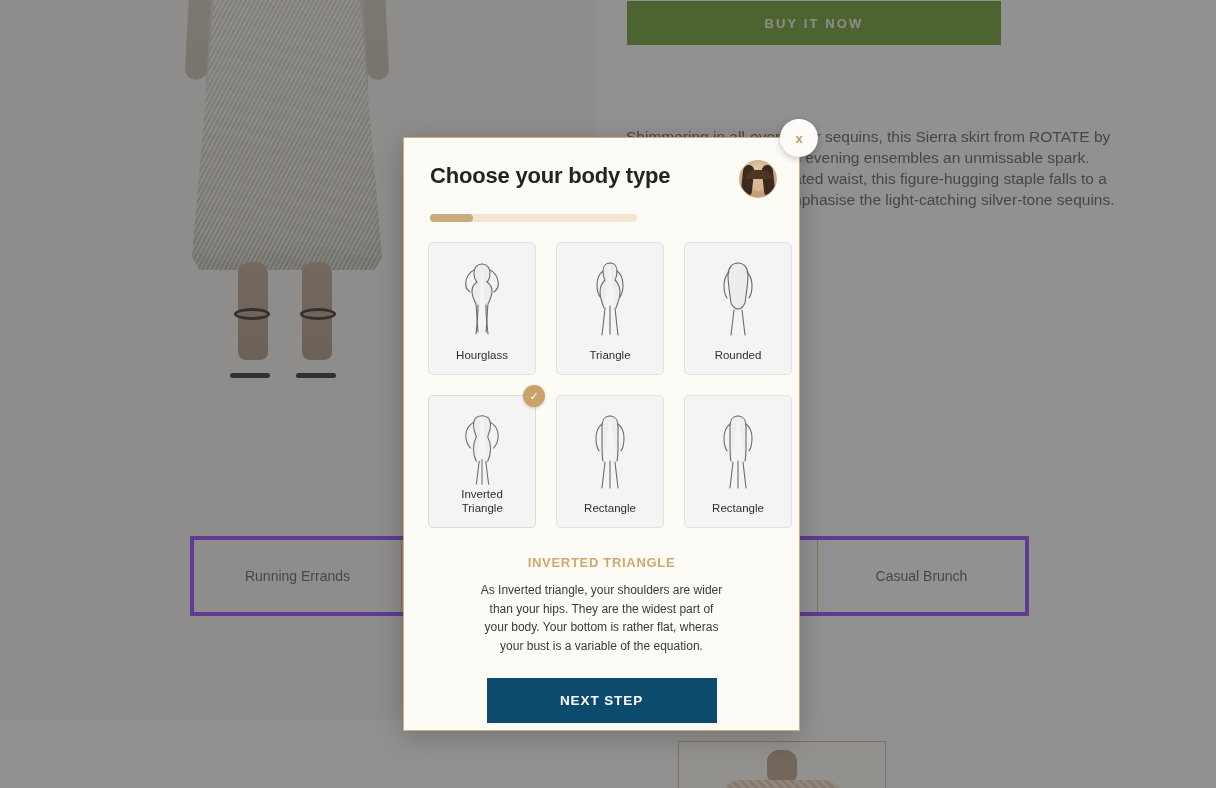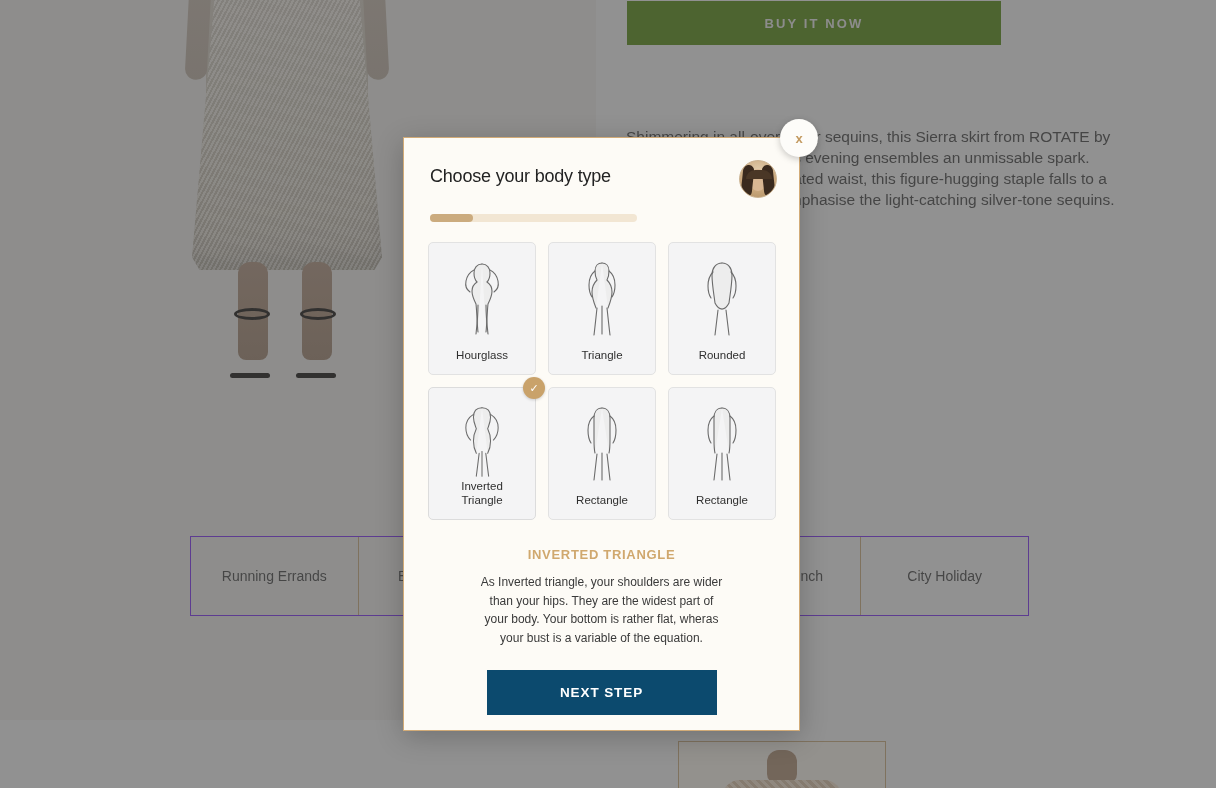--- a/index.html
+++ b/index.html
@@ -143,21 +143,21 @@
   }
 
   
   .occasion-row {
     position: absolute;
     left: 190px;
     top: 536px;
     width: 839px;
     height: 80px;
     display: flex;
-    border: 1px solid #6d28d9;
+    border: 4px solid #6d28d9;
   }
   .occasion-tab {
     flex: 1 1 0;
     display: flex;
     align-items: center;
     justify-content: center;
     font-size: 14px;
     color: #3d3d3d;
     border-right: 1px solid #b59a6f;
     cursor: pointer;
@@ -244,22 +244,22 @@
     z-index: 40;
     font-family: "Liberation Sans", sans-serif;
   }
 
   .modal-header {
     position: relative;
     padding: 26px 26px 0 26px;
     height: 72px;
   }
   .modal-title {
-    font-size: 18px;
-    font-weight: 400;
+    font-size: 22px;
+    font-weight: 700;
     color: #232323;
     letter-spacing: -.2px;
     line-height: 24px;
   }
   .avatar {
     position: absolute;
     right: 22px;
     top: 22px;
     width: 38px;
     height: 38px;
@@ -308,21 +308,21 @@
   .progress-fill {
     height: 100%;
     border-radius: 5px;
     background: #cbab7e;
   }
 
   .card-grid {
     margin: 20px 24px 0 24px;
     display: grid;
     grid-template-columns: repeat(3, 108px);
-    gap: 12px;
+    gap: 20px;
   }
   .body-card {
     position: relative;
     height: 133px;
     background: #f4f4f5;
     border: 1px solid #e2e2e2;
     border-radius: 5px;
     display: flex;
     flex-direction: column;
     align-items: center;
@@ -413,21 +413,20 @@
     <div class="product-col">
       <button class="buy-now-btn">BUY IT NOW</button>
       <p class="product-desc">Shimmering in all-over silver sequins, this Sierra skirt from ROTATE by Birger Christensen brings evening ensembles an unmissable spark. Equipped with an elasticated waist, this figure-hugging staple falls to a graceful flared hem to emphasise the light-catching silver-tone sequins.</p>
     </div>
 
     <div class="occasion-row">
       <div class="occasion-tab">Running Errands</div>
       <div class="occasion-tab">Birthday Party</div>
       <div class="occasion-tab">Date Night</div>
       <div class="occasion-tab">Casual Brunch</div>
-      <div class="occasion-tab">City Holiday</div>
     </div>
 
     <div class="bottom-thumb">
       <div class="thumb-person">
         <div class="thumb-head"></div>
         <div class="thumb-body"></div>
 
       </div>
     </div>
   </div>
@@ -504,21 +503,21 @@
           <g fill="none" stroke="#6b6b6b" stroke-width="1.1" stroke-linecap="round">
             <path d="M27 5c-6 0-9 4-9 10 0 5 2 9 3 12 -2 4 -3 8 -3 13 0 5 1 9 3 13" fill="#ededed"></path>
             <path d="M27 5c6 0 9 4 9 10 0 5-2 9-3 12 2 4 3 8 3 13 0 5-1 9-3 13" fill="#ededed"></path>
             <path d="M18 12c-5 3-8 8-8 14 0 6 2 10 5 13"></path>
             <path d="M36 12c5 3 8 8 8 14 0 6-2 10-5 13"></path>
             <path d="M24 53c-1 8-2 17-3 24"></path>
             <path d="M31 53c1 8 2 17 3 24"></path>
             <path d="M27 51v26"></path>
           </g>
         </svg>
-        <div class="card-label" style="white-space: pre-line;">Inverted
+        <div class="card-label" style="white-space: pre-line; text-align: right;">Inverted
 Triangle</div>
       </div>
 
       <div class="body-card">
         <svg class="fig" viewBox="0 0 54 80">
           <g fill="none" stroke="#6b6b6b" stroke-width="1.1" stroke-linecap="round">
             <path d="M27 5c-5 0-8 4-8 10 0 6 0 14 0 21 0 6 0 10 1 14" fill="#ededed"></path>
             <path d="M27 5c5 0 8 4 8 10 0 6 0 14 0 21 0 6 0 10-1 14" fill="#ededed"></path>
             <path d="M19 13c-4 3-6 8-6 14 0 6 1 10 3 13"></path>
             <path d="M35 13c4 3 6 8 6 14 0 6-1 10-3 13"></path>

